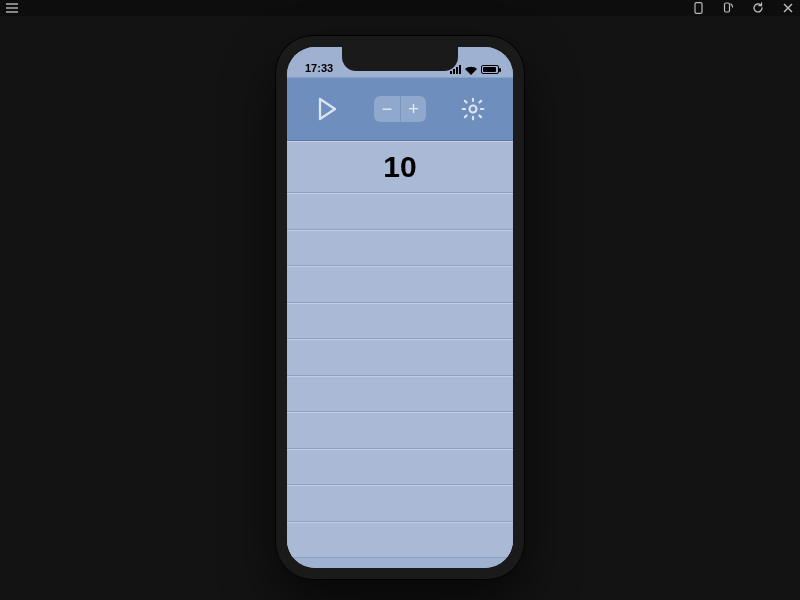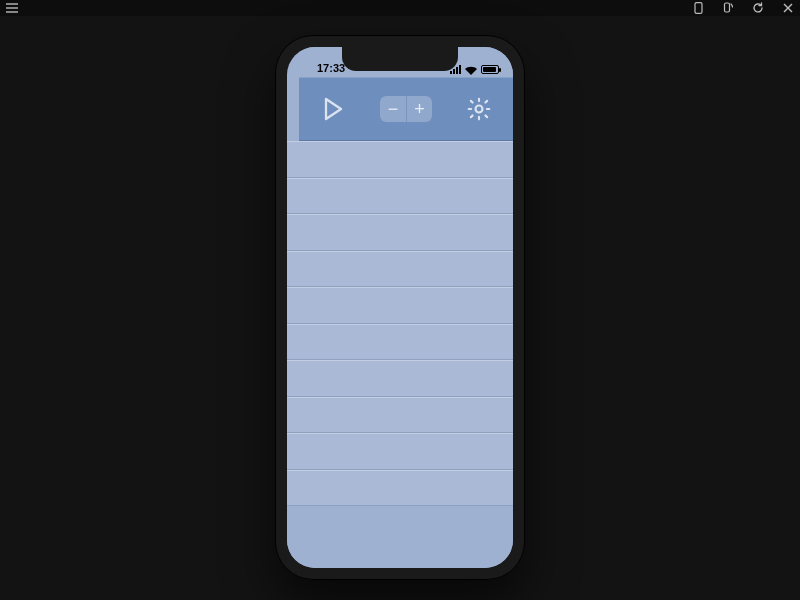--- a/index.html
+++ b/index.html
@@ -39,21 +39,20 @@
     box-shadow: 0 25px 50px rgba(0,0,0,.6), 0 0 0 1px #000 inset;
     padding: 12px;
   }
   .screen {
     width: 100%;
     height: 100%;
     border-radius: 28px;
     overflow: hidden;
     background: #9fb1d0;
     position: relative;
-    padding-left: 12px;
   }
   .notch {
     position: absolute;
     top: 0; left: 50%;
     transform: translateX(-50%);
     width: 116px; height: 24px;
     background: #1a1a1a;
     border-bottom-left-radius: 14px;
     border-bottom-right-radius: 14px;
     z-index: 5;
@@ -211,20 +210,23 @@
       </div>
       <span class="tool-btn">
         <svg width="26" height="26" viewBox="0 0 24 24" fill="none" stroke="#dbe4f0" stroke-width="2" stroke-linejoin="round" stroke-linecap="round">
           <circle cx="12" cy="12" r="3.2"></circle>
           <path d="M12 2.5v2.2M12 19.3v2.2M4.5 4.5l1.6 1.6M17.9 17.9l1.6 1.6M2.5 12h2.2M19.3 12h2.2M4.5 19.5l1.6-1.6M17.9 6.1l1.6-1.6"></path>
         </svg>
       </span>
     </div>
 
     <div class="list">
+      <div class="row first">
+        <span>10</span>
+      </div>
 
     <div class="row"></div>
         <div class="row"></div>
         <div class="row"></div>
         <div class="row"></div>
         <div class="row"></div>
         <div class="row"></div>
         <div class="row"></div>
         <div class="row"></div>
         <div class="row"></div>

